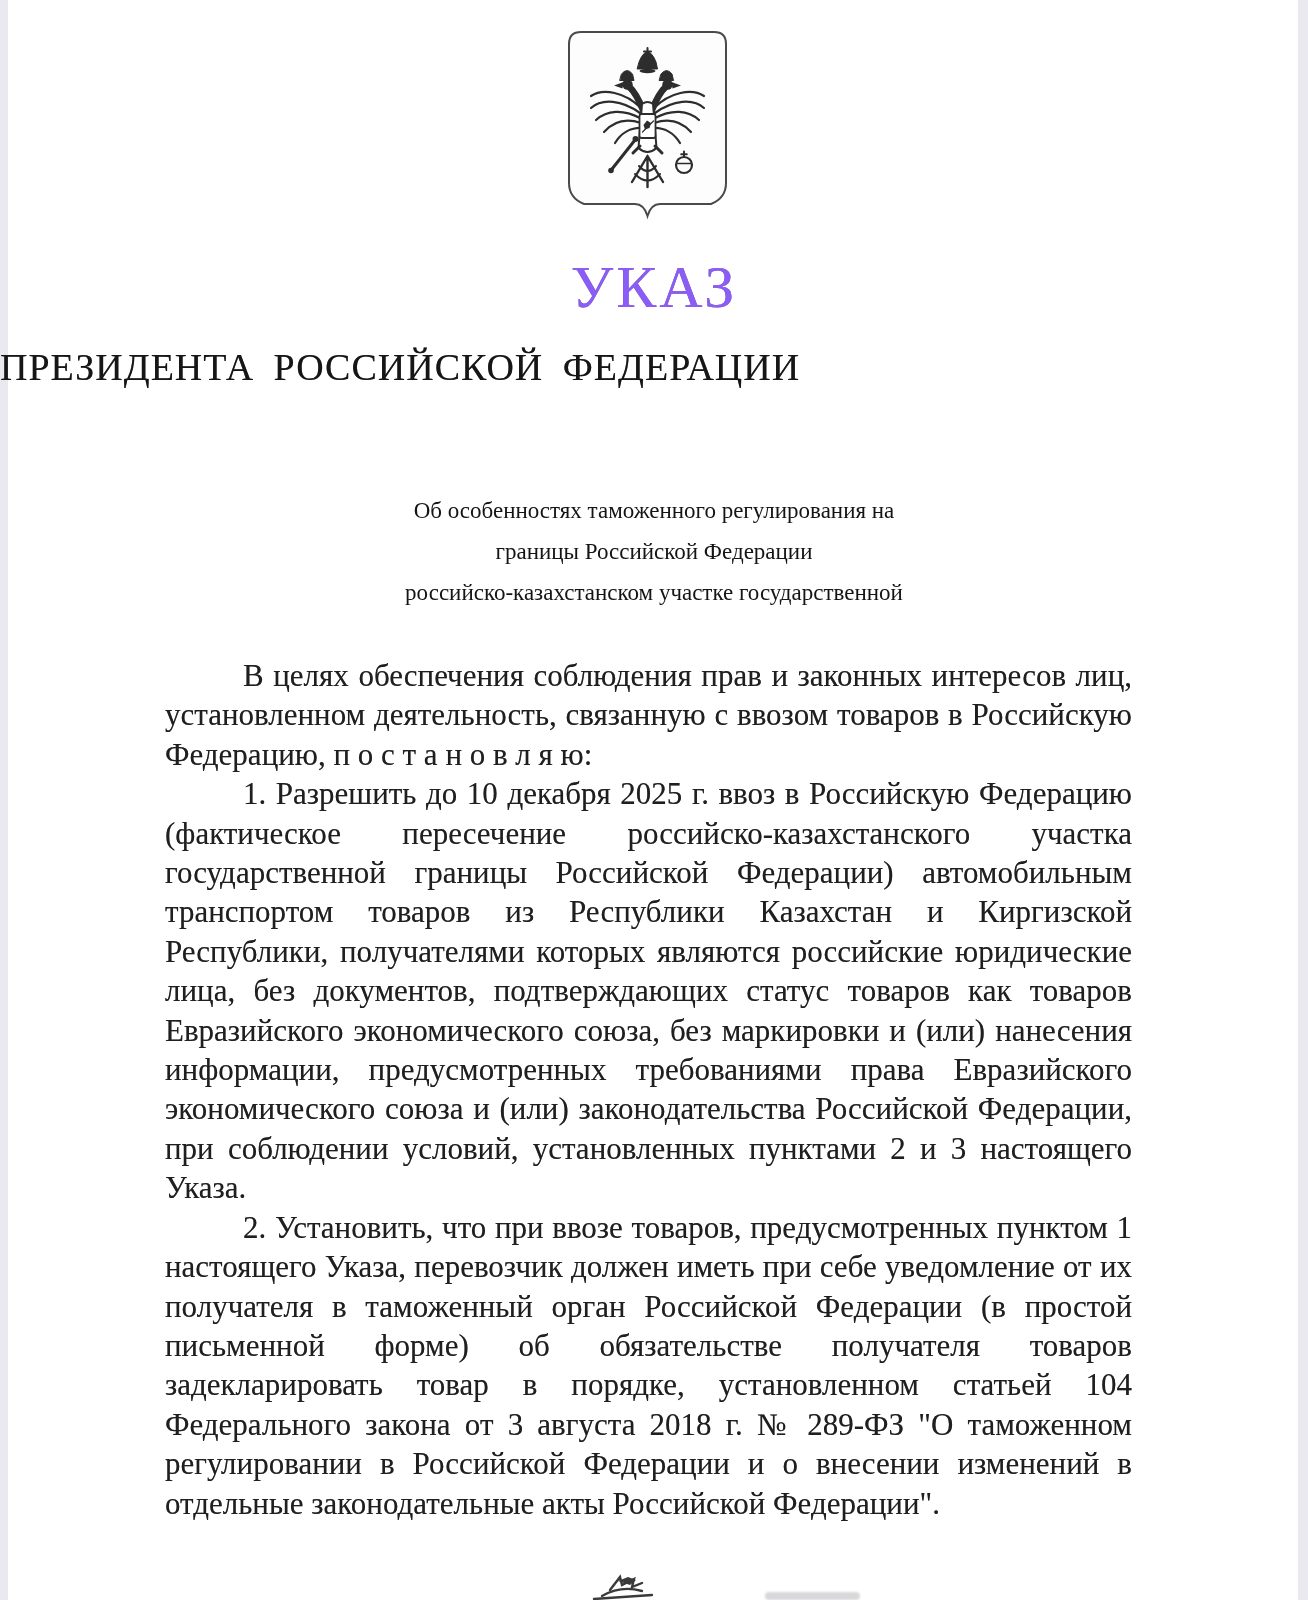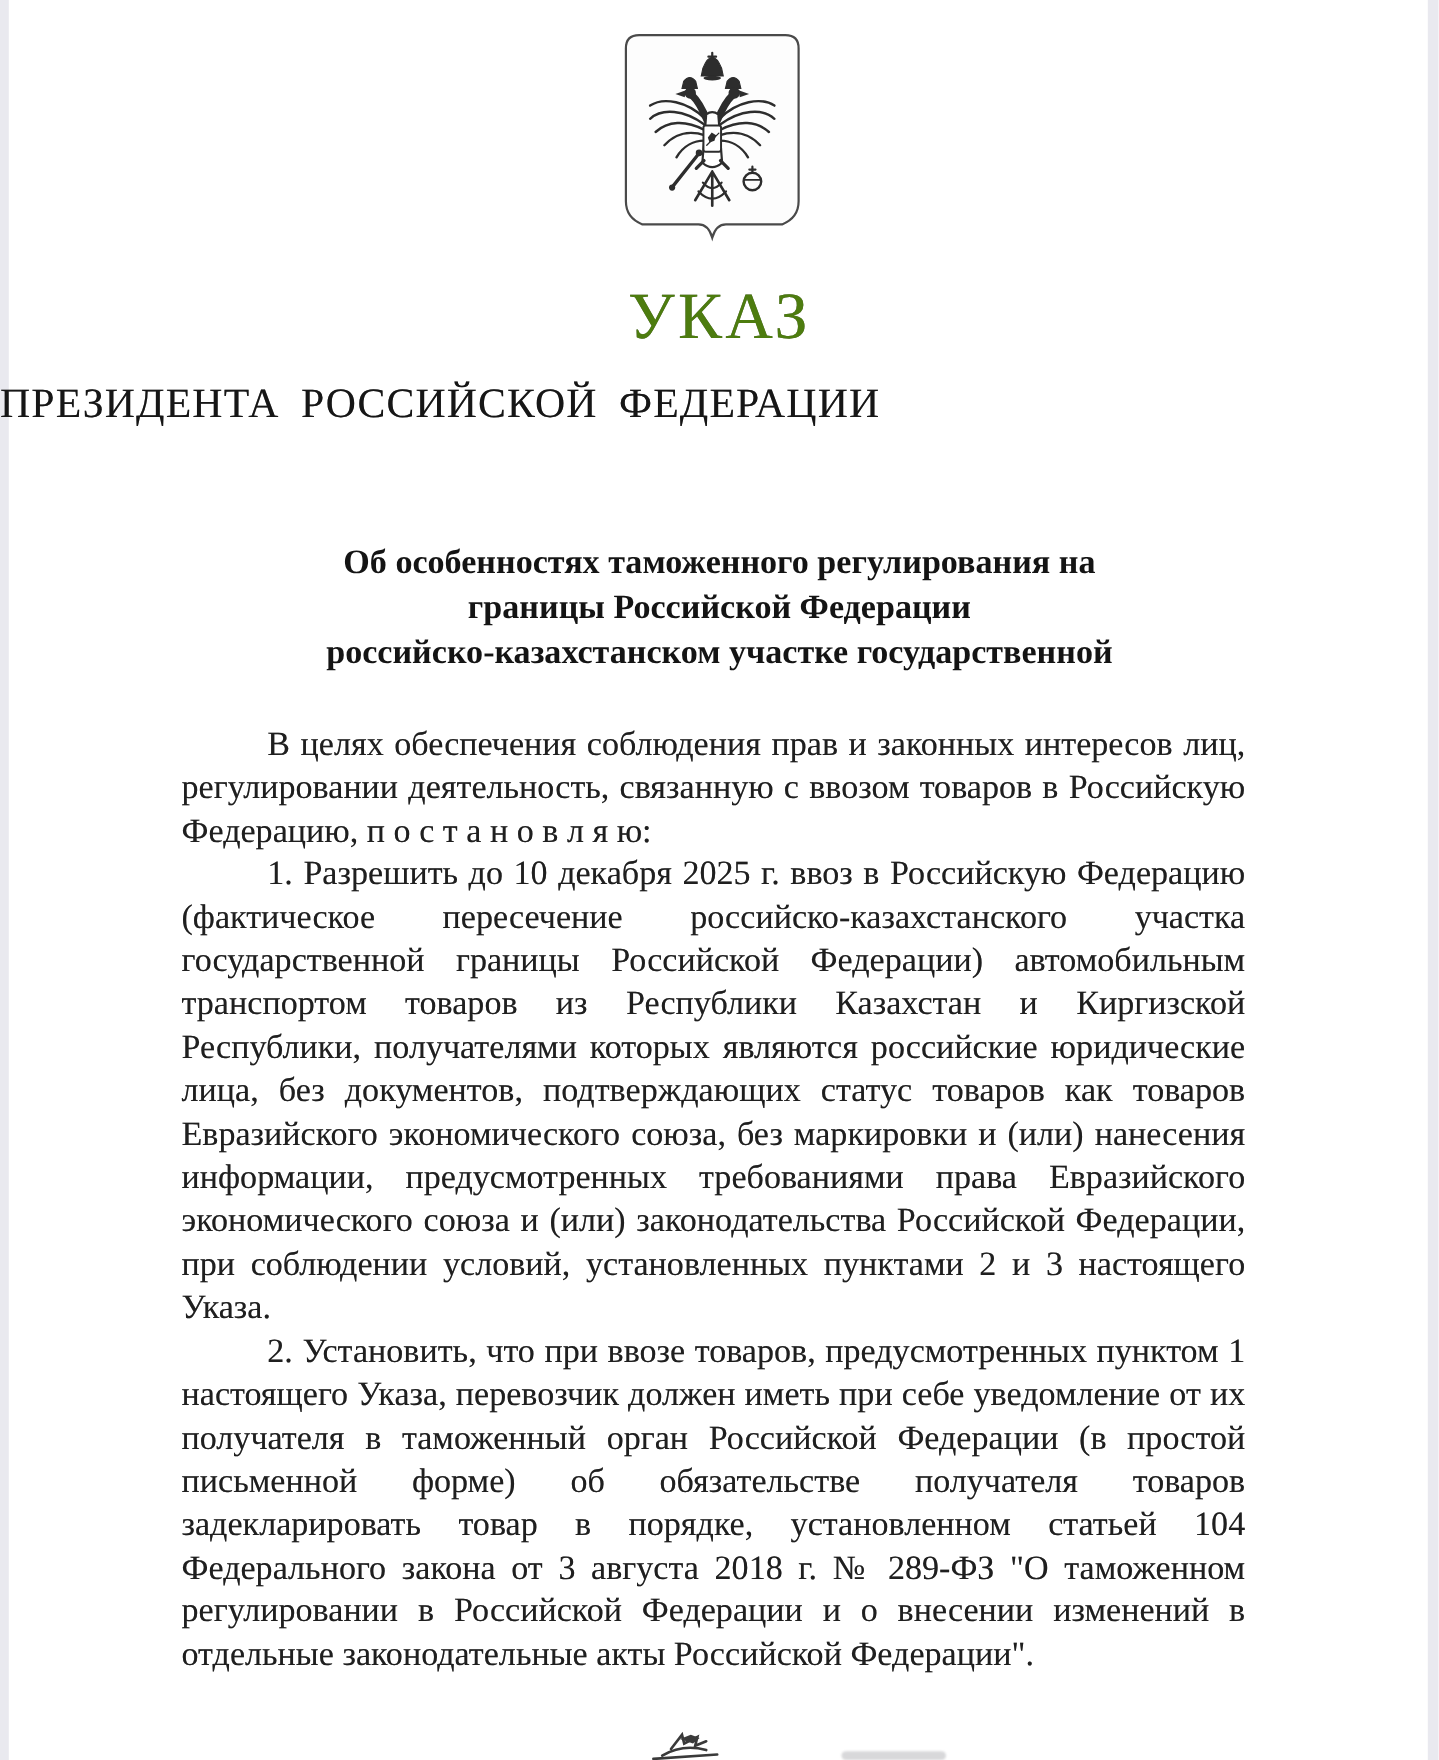--- a/index.html
+++ b/index.html
@@ -36,21 +36,21 @@
   .kicker {
     position: absolute;
     top: 252px;
     left: 0;
     width: 1308px;
     text-align: center;
     font-size: 60px;
     line-height: 70px;
     letter-spacing: 3px;
     font-weight: normal;
-    color: #4d7c0f;
+    color: #8b5cf6;
     text-shadow: 0 0 0.5px rgba(0,0,0,0.55);
   }
 
   .issuer {
     position: absolute;
     top: 344px;
     left: 0;
     width: 1308px;
     text-align: left;
     font-size: 38px;
@@ -60,22 +60,22 @@
     color: #161616;
     text-shadow: 0 0 0.5px rgba(0,0,0,0.5);
   }
 
   .subject {
     position: absolute;
     top: 490px;
     left: 154px;
     width: 1000px;
     text-align: center;
-    font-weight: bold;
-    font-size: 31px;
+    font-weight: normal;
+    font-size: 23px;
     line-height: 41px;
     color: #141414;
   }
 
   .bodytext {
     position: absolute;
     left: 165px;
     top: 656px;
     width: 967px;
     font-size: 31px;
@@ -179,21 +179,21 @@
 
   <div class="issuer">ПРЕЗИДЕНТА РОССИЙСКОЙ ФЕДЕРАЦИИ</div>
 
   <div class="subject">
     <div class="subject-line">Об особенностях таможенного регулирования на</div>
     <div class="subject-line">границы Российской Федерации</div>
     <div class="subject-line">российско-казахстанском участке государственной</div>
   </div>
 
   <div class="bodytext">
-    <p>В целях обеспечения соблюдения прав и законных интересов лиц, регулировании деятельность, связанную с ввозом товаров в Российскую Федерацию, п о с т а н о в л я ю:</p>
+    <p>В целях обеспечения соблюдения прав и законных интересов лиц, установленном деятельность, связанную с ввозом товаров в Российскую Федерацию, п о с т а н о в л я ю:</p>
     <p>1. Разрешить до 10 декабря 2025 г. ввоз в Российскую Федерацию (фактическое пересечение российско-казахстанского участка государственной границы Российской Федерации) автомобильным транспортом товаров из Республики Казахстан и Киргизской Республики, получателями которых являются российские юридические лица, без документов, подтверждающих статус товаров как товаров Евразийского экономического союза, без маркировки и (или) нанесения информации, предусмотренных требованиями права Евразийского экономического союза и (или) законодательства Российской Федерации, при соблюдении условий, установленных пунктами 2 и 3 настоящего Указа.</p>
     <p>2. Установить, что при ввозе товаров, предусмотренных пунктом 1 настоящего Указа, перевозчик должен иметь при себе уведомление от их получателя в таможенный орган Российской Федерации (в простой письменной форме) об обязательстве получателя товаров задекларировать товар в порядке, установленном статьей 104 Федерального закона от 3 августа 2018 г. № 289-ФЗ "О таможенном регулировании в Российской Федерации и о внесении изменений в отдельные законодательные акты Российской Федерации".</p>
   </div>
 
   <div class="bottom-mark">
     <svg viewBox="0 0 70 26" width="70" height="26" xmlns="http://www.w3.org/2000/svg">
       <g fill="none" stroke="#3a3a3a" stroke-width="2.4" stroke-linecap="round">
         <path d="M22 16 L32 3 L34 11 L46 5 L44 13 L54 9"></path>
         <path d="M14 22 C26 15 40 13 54 17"></path>
         <path d="M6 25 L64 21"></path>

